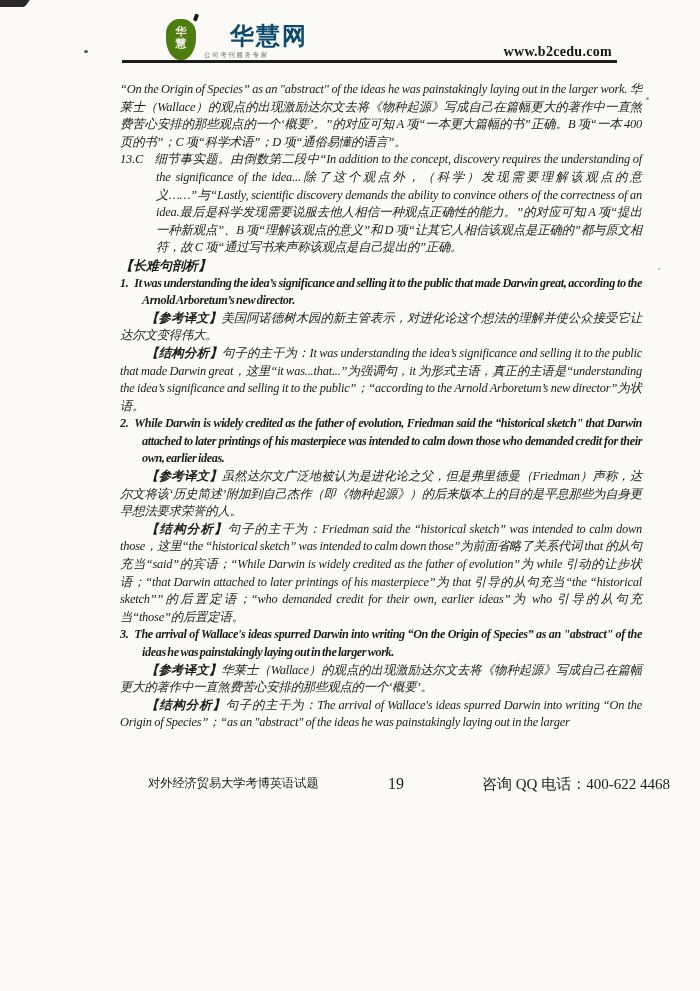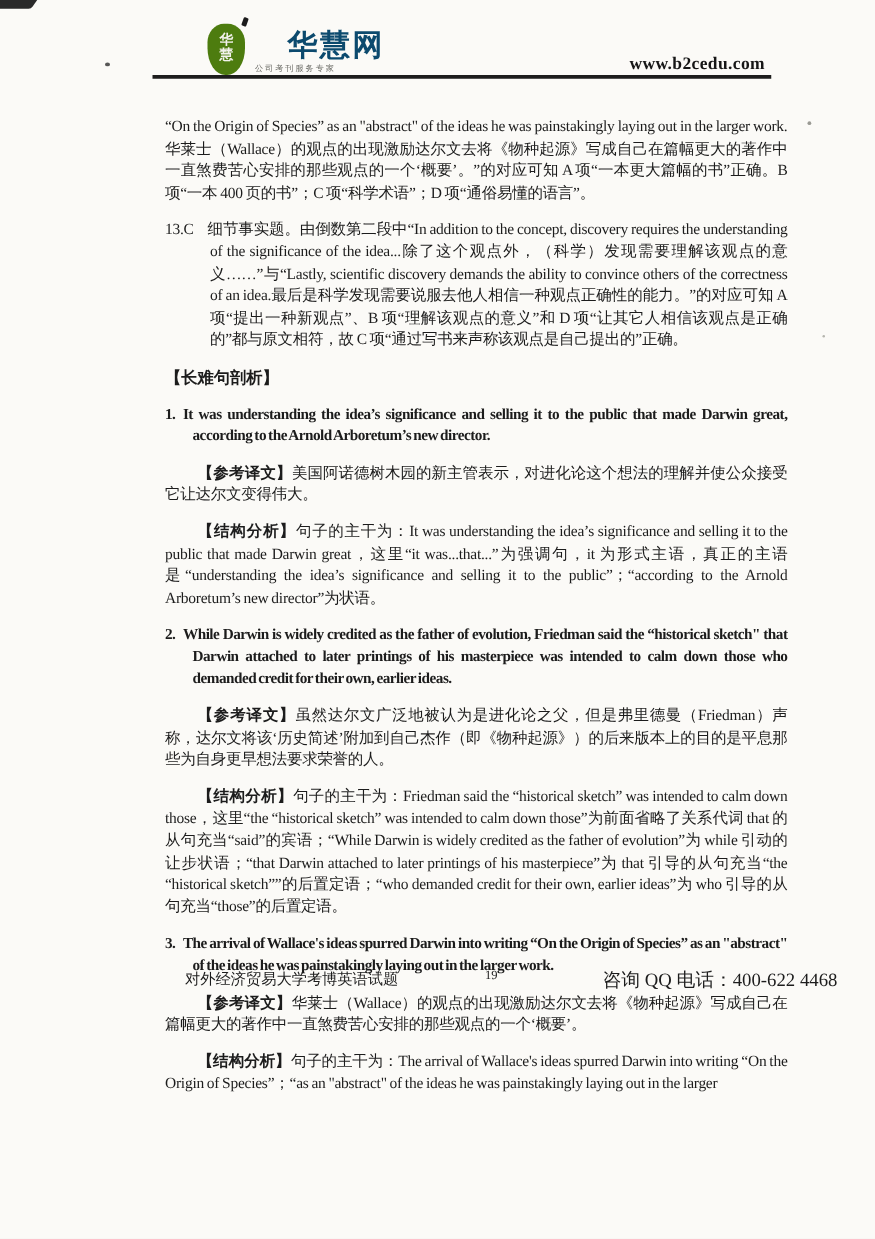--- a/index.html
+++ b/index.html
@@ -37,33 +37,33 @@
     font-family:"DejaVu Sans","Liberation Sans",sans-serif;
     font-size:14.5px; font-weight:bold; letter-spacing:1.5px; color:#1a1a1a; }
   .website { position:absolute; right:88px; top:44px; font-size:14px;
     font-weight:bold; letter-spacing:.3px; color:#161616; }
   .header-rule { position:absolute; left:122px; top:60px; width:495px; height:2.6px;
     background:#1d1d1d; }
   
   .content { position:absolute; left:120px; top:81px; width:522px;
     font-size:12.4px; line-height:17.6px; letter-spacing:-0.2px;
     word-spacing:-0.6px; text-align:justify; }
-  .content p { margin:12px; }
+  .content p { margin:0;font-style:italic; }
   .p-cont { margin-left:58px; }
   .p-13 { margin-left:22px; padding-left:36px; text-indent:-36px; }
   .p-13 .num { margin-right:11px; }
   .section-title { font-weight:bold; font-size:13px; letter-spacing:0; }
   .sent { margin-left:4px; padding-left:22px; text-indent:-22px;
     font-weight:bold; font-size:12.2px; letter-spacing:-0.4px; word-spacing:-1px; }
   .sent .num { margin-right:6px; }
   .ana { margin-left:22px; text-indent:26px; }
   .lbl { font-weight:bold; letter-spacing:0; }
   
   .footer-left  { position:absolute; left:148px; top:775px; font-size:12.2px; }
-  .footer-page  { position:absolute; left:388px; top:775px; font-size:10px; }
+  .footer-page  { position:absolute; left:388px; top:775px; font-size:16px; }
   .footer-right { position:absolute; left:482px; top:775px; font-size:15px; }
 </style>
 </head>
 <body>
 
 <div class="page">
 
   <div class="corner-smudge"></div>
   <div class="speck-1"></div>
   <div class="speck-2"></div>

